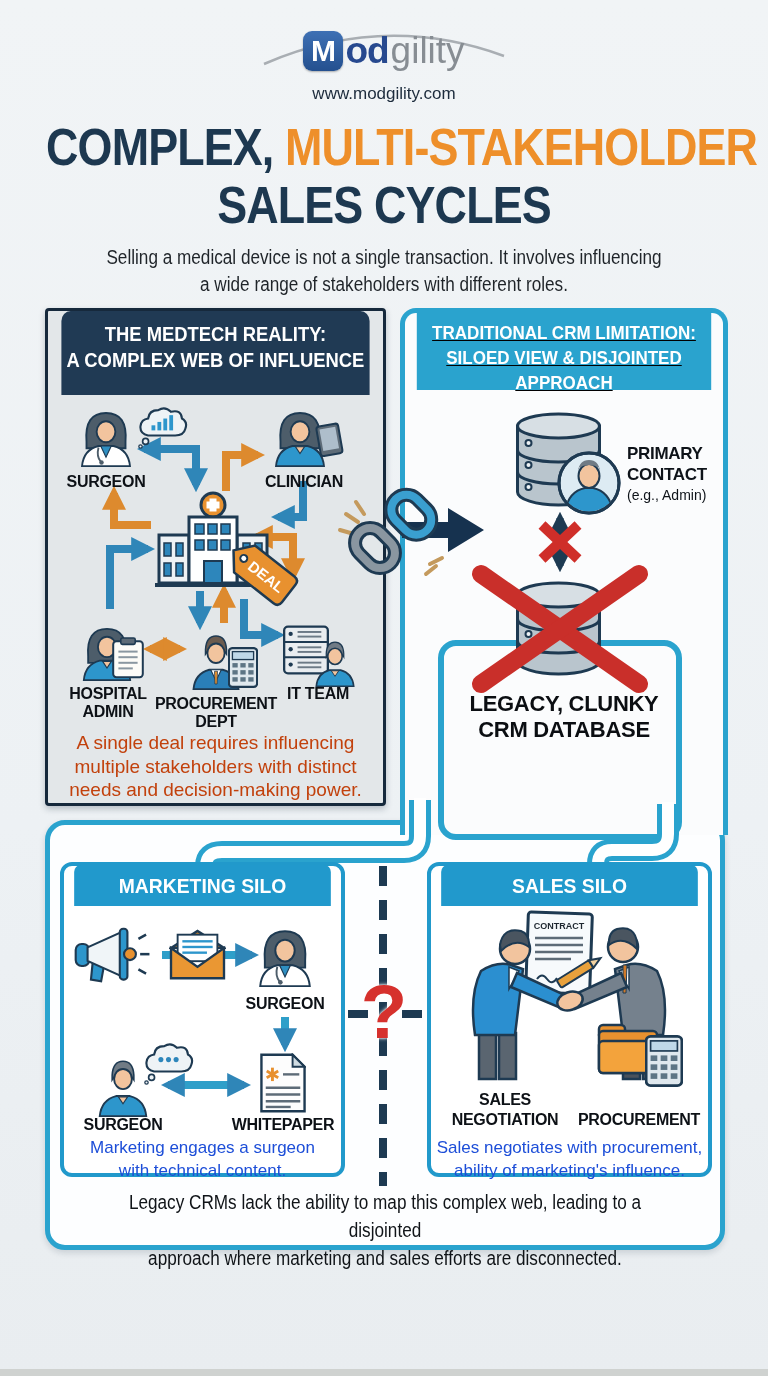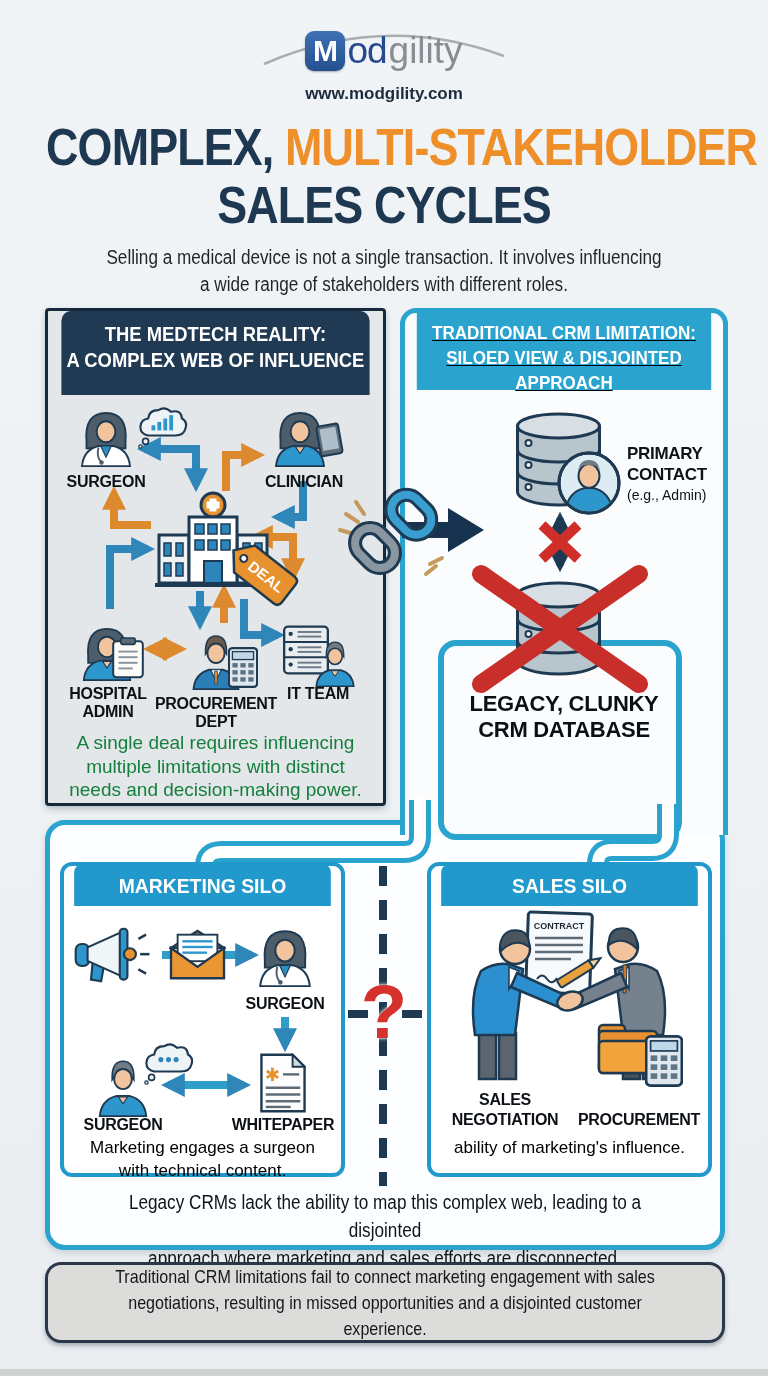--- a/index.html
+++ b/index.html
@@ -7,23 +7,23 @@
         background:linear-gradient(180deg,#f1f4f6 0%,#edf1f4 60%,#e9edf0 100%);
         font-family:"Liberation Sans",sans-serif;}
   .abs{position:absolute;}
   .cond{transform:scaleX(0.92);transform-origin:center;}
   .cond88{transform:scaleX(0.88);transform-origin:center;}
   
   .logo-row{left:0;top:30px;width:768px;display:flex;justify-content:center;align-items:center;gap:2px;}
   .m-box{width:40px;height:40px;border-radius:9px;background:linear-gradient(180deg,#3e70b4,#24508f);
          color:#fff;font-weight:bold;font-size:30px;display:flex;align-items:center;justify-content:center;
          box-shadow:0 1px 2px rgba(0,0,0,.3);}
-  .logo-od{font-size:37px;font-weight:normal;color:#27498f;letter-spacing:-1px;}
+  .logo-od{font-size:37px;font-weight:bold;color:#27498f;letter-spacing:-1px;}
   .logo-rest{font-size:37px;color:#878d93;letter-spacing:0px;}
-  .website{left:0;top:84px;width:768px;text-align:center;font-size:17px;color:#1c2b3c;font-weight:bold;}
+  .website{left:0;top:84px;width:768px;text-align:center;font-size:17px;color:#1c2b3c;}
   .title1{left:0;top:118px;width:768px;text-align:center;font-size:51px;font-weight:bold;letter-spacing:-1px;color:#1d3850;white-space:nowrap;}
   .title1 .orange{color:#ee8f2a;}
   .title2{left:0;top:176px;width:768px;text-align:center;font-size:51px;font-weight:bold;letter-spacing:-1px;color:#1d3850;}
   .subtitle{left:54px;top:244px;width:660px;text-align:center;font-size:19.5px;line-height:27px;color:#1f2429;}
   
   .left-panel{left:45px;top:308px;width:341px;height:498px;background:#e3e7e9;border:3px solid #16293c;
               border-radius:4px;box-sizing:border-box;box-shadow:0 3px 6px rgba(20,40,60,.25);}
   .left-head{background:#203a54;border-radius:10px 10px 0 0;height:74px;padding-top:10px;
              color:#fff;font-weight:bold;font-size:20px;line-height:26px;text-align:center;}
   .right-panel{left:400px;top:308px;width:328px;height:527px;background:#fbfcfd;
@@ -31,29 +31,29 @@
   .right-head{background:#2aa3ce;height:70px;padding-top:8px;color:#fff;font-weight:bold;
               font-size:18.5px;line-height:25px;text-align:center;margin:-1px;}
   .inner-box{position:absolute;left:33px;top:327px;width:244px;height:200px;border:6px solid #2aa3ce;
              border-radius:18px;box-sizing:border-box;}
   .primary-contact{position:absolute;left:222px;top:130px;width:96px;color:#0e1319;}
   .pc-b{font-size:17px;font-weight:bold;line-height:21px;letter-spacing:-0.3px;}
   .pc-s{font-size:14px;line-height:20px;}
   .legacy{position:absolute;left:0;top:378px;width:318px;text-align:center;color:#0b0e12;
           font-size:22px;font-weight:bold;line-height:26px;letter-spacing:-0.3px;}
   .lp-caption{position:absolute;left:0;top:420px;width:335px;text-align:center;
-              font-size:19px;line-height:23.5px;color:#15803d;}
+              font-size:19px;line-height:23.5px;color:#c2410c;}
   
   .container-box{left:45px;top:820px;width:680px;height:430px;background:#fdfeff;border:5px solid #2aa3ce;
                  border-radius:20px;box-sizing:border-box;box-shadow:0 3px 6px rgba(20,40,60,.15);}
   .container-caption{left:60px;top:1188px;width:650px;text-align:center;font-size:19.5px;line-height:28px;color:#101418;}
   .silo{background:#ffffff;border:4px solid #2199cb;border-radius:12px;box-sizing:border-box;width:285px;height:315px;top:862px;}
   .silo-head{background:#2199cc;height:41px;color:#fff;font-weight:bold;font-size:21px;
              text-align:center;line-height:41px;border-radius:7px 7px 0 0;margin:-1px;}
-  .silo-caption{position:absolute;left:0;top:270px;width:277px;text-align:center;font-size:17px;line-height:23px;color:#000000;}
+  .silo-caption{position:absolute;left:0;top:270px;width:277px;text-align:center;font-size:17px;line-height:23px;color:#1d4ed8;}
   .mkt{left:60px;} .sls{left:427px;}
   
   .dash-v{left:379px;top:866px;width:8px;height:320px;
           background:repeating-linear-gradient(180deg,#1d3a52 0 20px,transparent 20px 34px);}
   .dash-stub{top:1010px;width:20px;height:8px;background:#1d3a52;}
   .qmark{left:352px;top:968px;width:64px;text-align:center;font-size:76px;font-weight:bold;color:#d6312d;
          text-shadow:0 0 2px #fff,0 0 4px #fff;}
   
   .footer-box{left:45px;top:1262px;width:680px;height:81px;background:#dcdcda;border:3px solid #2a3749;
               border-radius:16px;box-sizing:border-box;box-shadow:0 3px 4px rgba(20,40,60,.3);
@@ -306,21 +306,21 @@
       <text x="58" y="102" text-anchor="middle" font-size="16" class="lbl">SURGEON</text>
       <text x="256" y="102" text-anchor="middle" font-size="16" class="lbl">CLINICIAN</text>
       <text x="60" y="314" text-anchor="middle" font-size="16" class="lbl">HOSPITAL</text>
       <text x="60" y="332" text-anchor="middle" font-size="16" class="lbl">ADMIN</text>
       <text x="168" y="324" text-anchor="middle" font-size="16" class="lbl">PROCUREMENT</text>
       <text x="168" y="342" text-anchor="middle" font-size="16" class="lbl">DEPT</text>
       <text x="270" y="314" text-anchor="middle" font-size="16" class="lbl">IT TEAM</text>
     </svg>
     <div class="lp-caption">
       <div>A single deal requires influencing</div>
-      <div>multiple limitations with distinct</div>
+      <div>multiple stakeholders with distinct</div>
       <div>needs and decision-making power.</div>
     </div>
   </div>
 
   <div class="abs right-panel">
     <div class="right-head cond">
       <div>TRADITIONAL CRM LIMITATION:</div>
       <div>SILOED VIEW &amp; DISJOINTED APPROACH</div>
     </div>
     <div class="inner-box"></div>
@@ -456,35 +456,30 @@
         <rect x="0" y="0" width="26" height="14" rx="4" fill="#e8912f" stroke="#1e3a52" stroke-width="2.5"></rect>
         <rect x="0" y="6" width="58" height="42" rx="4" fill="#e8912f" stroke="#1e3a52" stroke-width="2.5"></rect>
         <rect x="0" y="16" width="58" height="32" rx="4" fill="#f3a33c" stroke="#1e3a52" stroke-width="2.5"></rect>
       </g>
       <use href="#s-calc" width="38" height="52" transform="translate(214,128)"></use>
       <text x="74" y="198" text-anchor="middle" font-size="16" class="lbl">SALES</text>
       <text x="74" y="218" text-anchor="middle" font-size="16" class="lbl">NEGOTIATION</text>
       <text x="208" y="218" text-anchor="middle" font-size="16" class="lbl">PROCUREMENT</text>
     </svg>
     <div class="silo-caption">
+      <div>Sales negotiates with procurement,</div>
       <div>ability of marketing's influence.</div>
     </div>
   </div>
 
   <div class="abs dash-v"></div>
   <div class="abs dash-stub" style="left:348px"></div>
   <div class="abs dash-stub" style="left:402px"></div>
   <div class="abs qmark">?</div>
 
   <div class="abs container-caption cond88">
     <div>Legacy CRMs lack the ability to map this complex web, leading to a disjointed</div>
     <div>approach where marketing and sales efforts are disconnected.</div>
   </div>
 
-  <div class="abs footer-box">
-    <div class="footer-text" style="transform:scaleX(0.87)">
-      <div>Traditional CRM limitations fail to connect marketing engagement with sales</div>
-      <div>negotiations, resulting in missed opportunities and a disjointed customer experience.</div>
-    </div>
-  </div>
 
   <div class="abs bottom-strip"></div>
 </div>
 
 </body></html>

